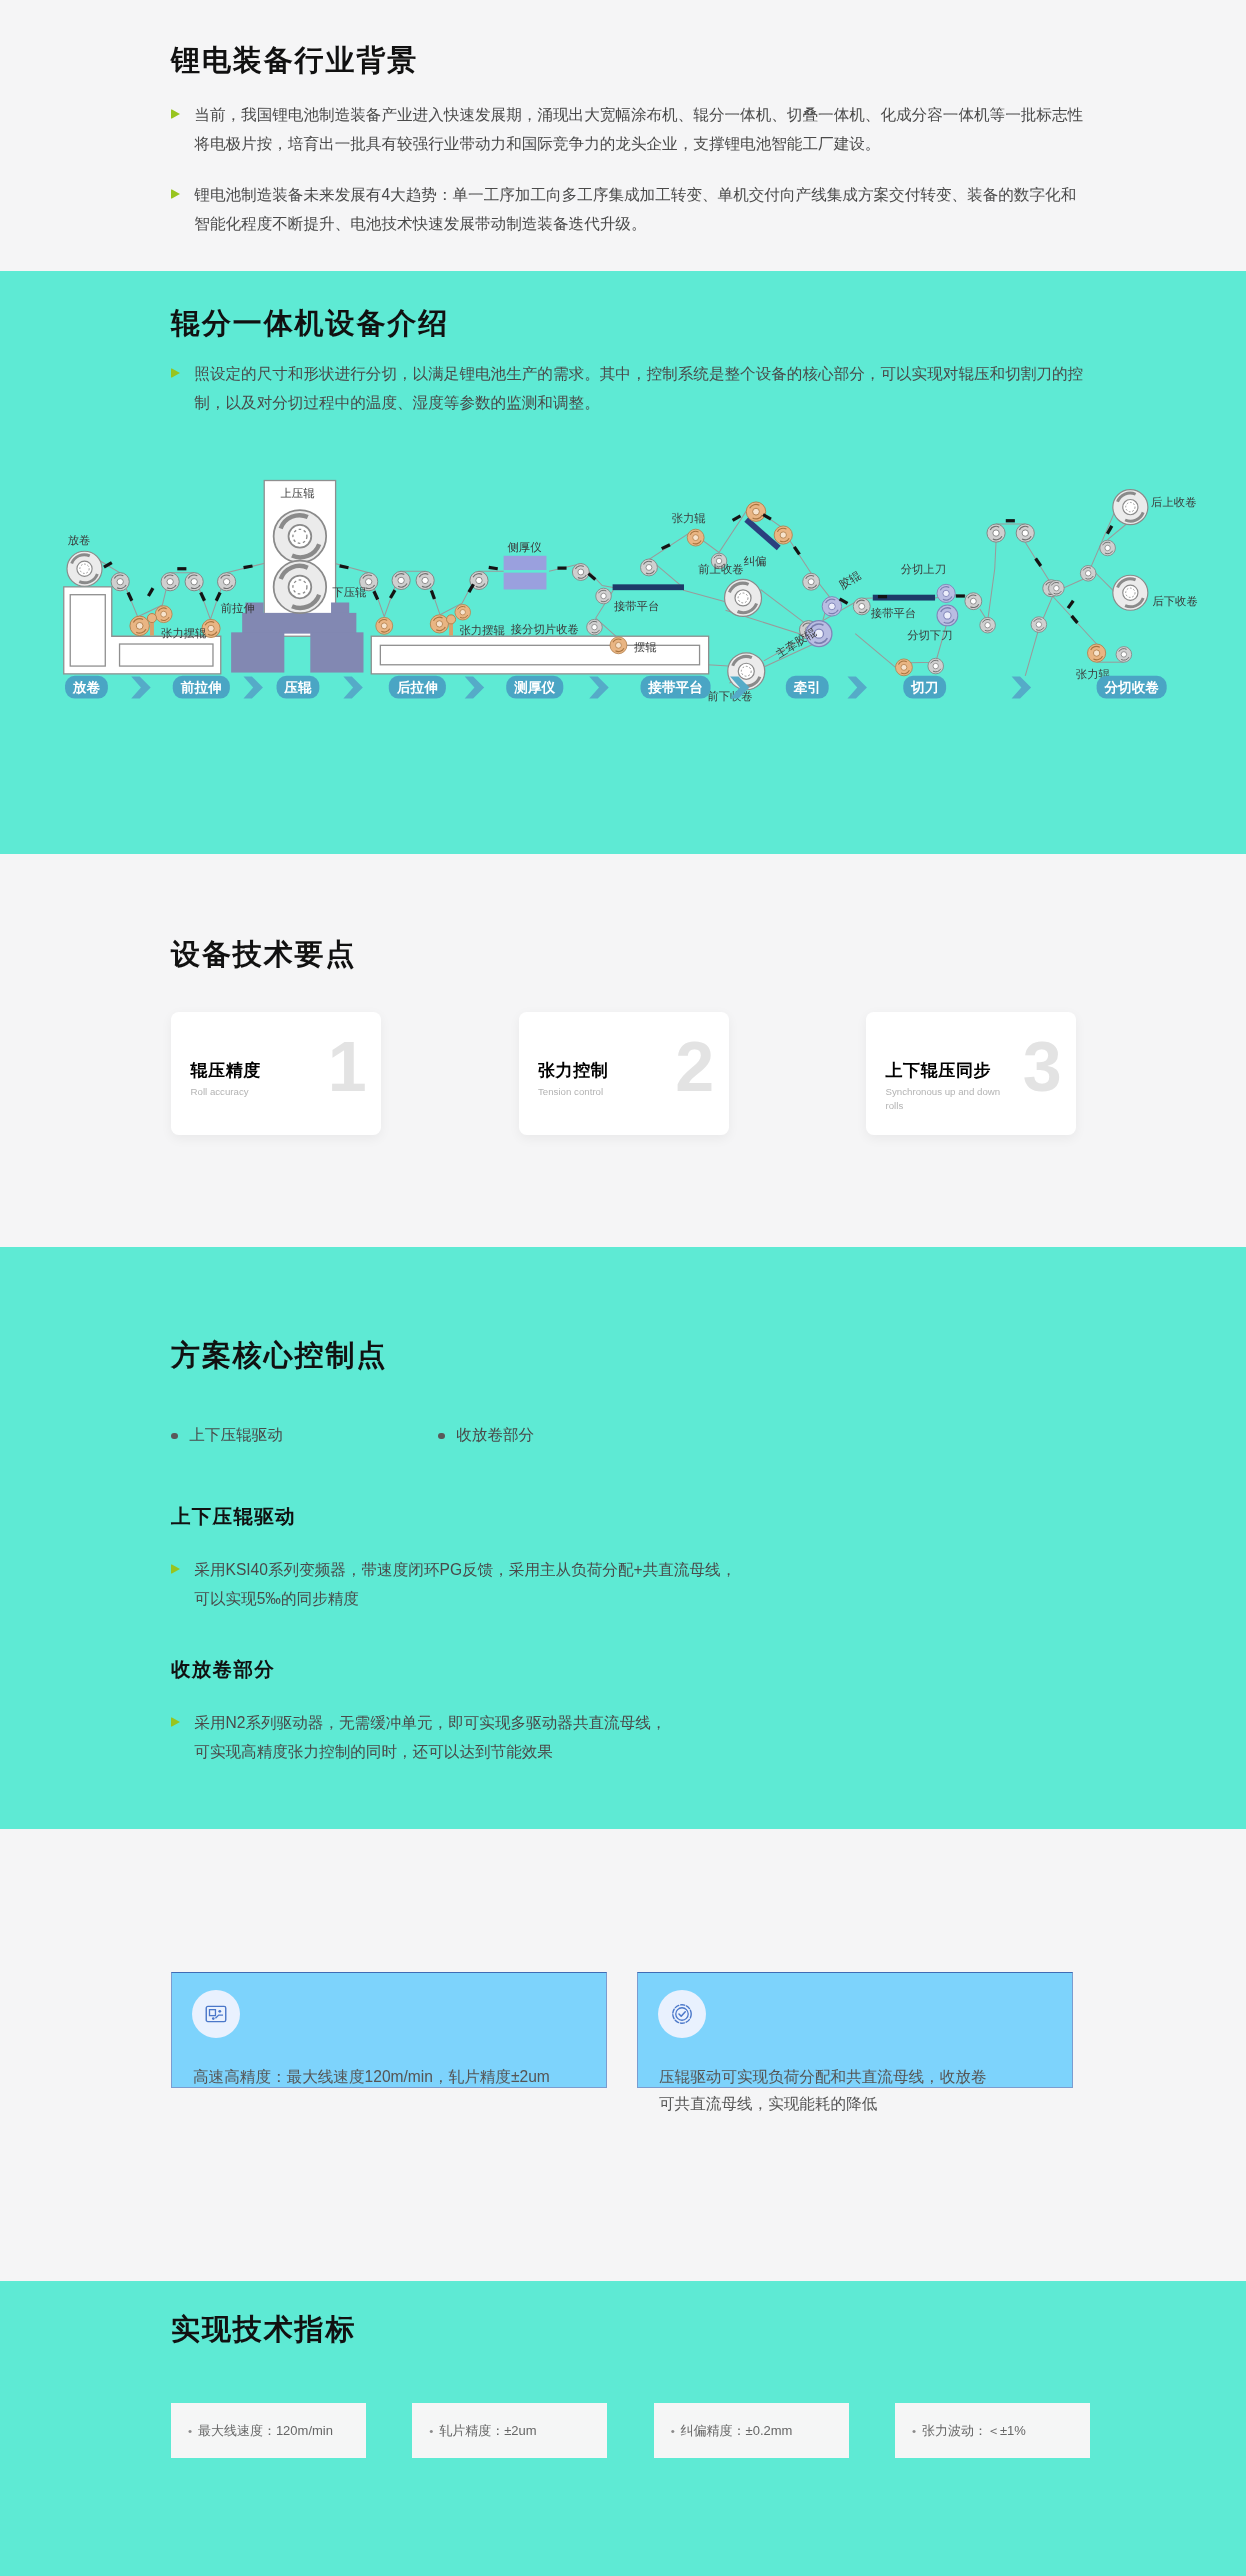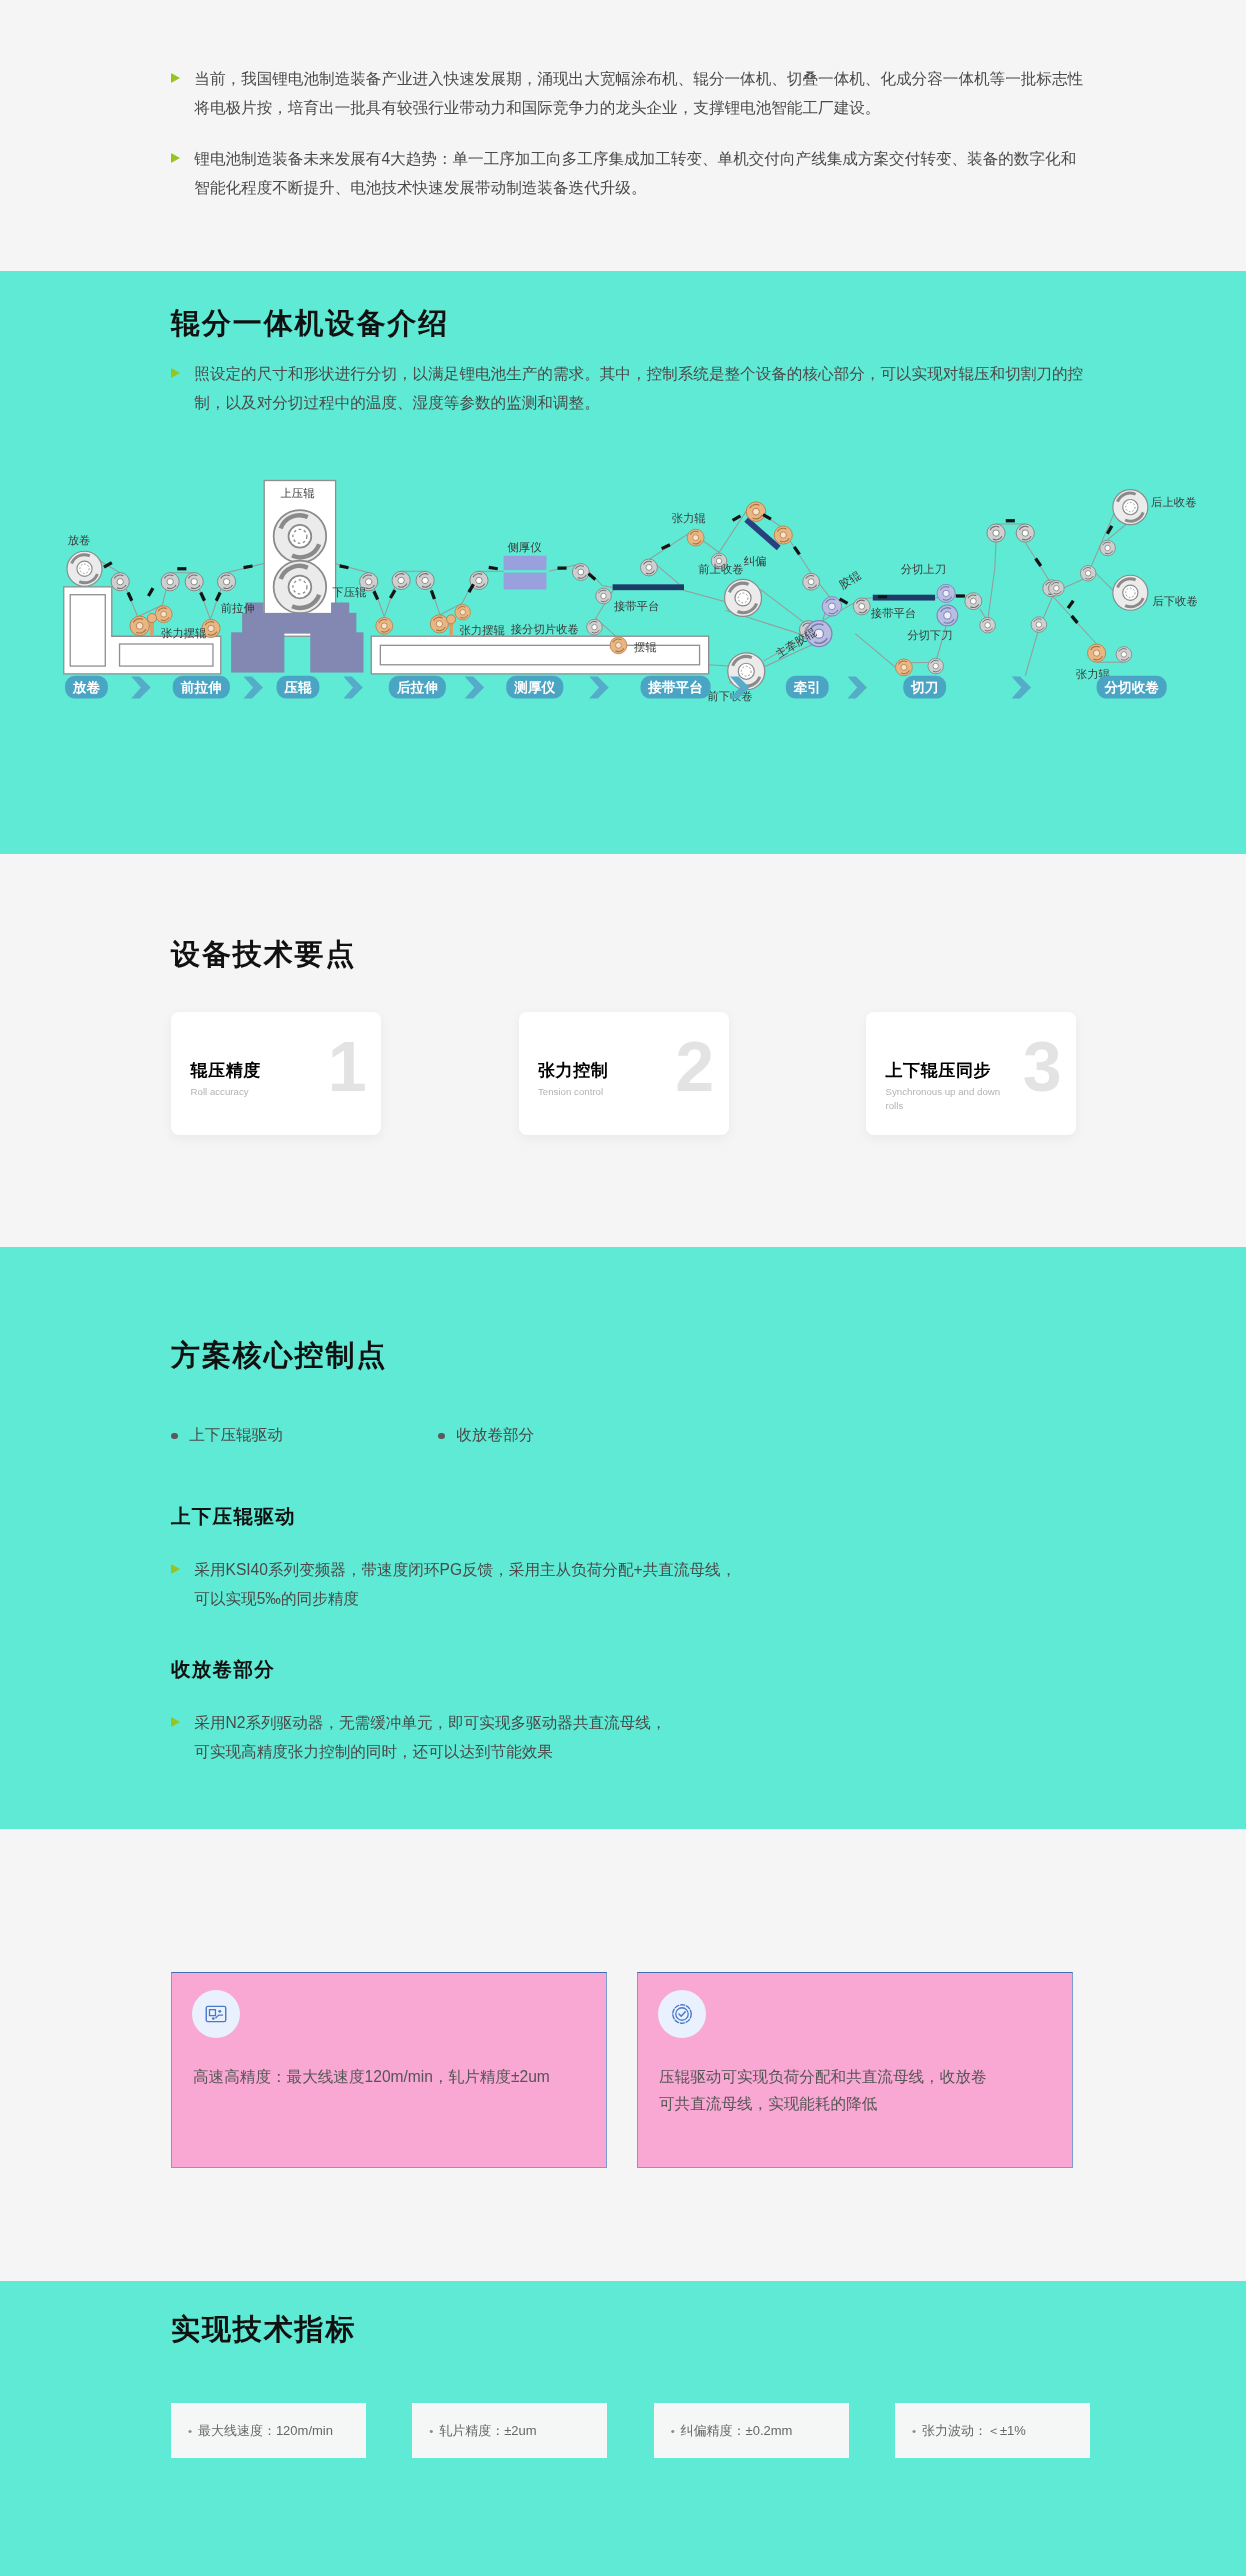--- a/index.html
+++ b/index.html
@@ -58,41 +58,42 @@
   .dot-item{display:flex;align-items:center;width:267px;}
   .dot{width:6.5px;height:6.5px;border-radius:50%;background:#5a5a5a;margin-right:11.7px;flex:0 0 auto;}
   .dot-label{font-size:15.6px;color:#4a4a4a;}
   .sub-head{font-size:19.5px;font-weight:700;color:#111;letter-spacing:1.3px;margin:0;}
   .sub1{margin-top:57px;}
   .sub2{margin-top:43px;}
   .sub-bullet{margin-top:25px;margin-bottom:0;}
   
   .val-cards{display:flex;gap:30px;margin-top:82px;width:905px;}
   .val-card{
-    position:relative;width:436px;height:196px;background:#f9a8d4;box-sizing:border-box;
+    position:relative;width:436px;height:116px;background:#7dd3fc;box-sizing:border-box;
     border:0.6px solid #7b9cd0;border-top:1.9px solid #3f6cb5;
   }
   .icon-circle{
     position:absolute;left:19.5px;top:17px;width:48px;height:48px;border-radius:50%;
     background:#e9f1fe;display:flex;align-items:center;justify-content:center;
   }
   .val-text{position:absolute;left:21px;top:90px;font-size:15.6px;color:#555;line-height:27px;}
   
   .ind-cards{display:flex;justify-content:space-between;width:919px;margin-top:56px;}
   .ind-card{
     width:195px;height:55px;background:#f5f6f6;box-sizing:border-box;
     display:flex;align-items:center;padding-left:17px;
   }
   .ind-dot{color:#8a8a8a;font-size:11.7px;margin-right:5.8px;}
   .ind-text{font-size:13px;color:#666;}
 </style>
 </head>
 <body>
 
 <section id="sec1" class="gray">
+  <h2 class="sec-title">锂电装备行业背景</h2>
   <div class="bullets">
     <div class="bullet-row">
       <span class="tri"></span>
       <div class="btext">
         <div>当前，我国锂电池制造装备产业进入快速发展期，涌现出大宽幅涂布机、辊分一体机、切叠一体机、化成分容一体机等一批标志性</div>
         <div>将电极片按，培育出一批具有较强行业带动力和国际竞争力的龙头企业，支撑锂电池智能工厂建设。</div>
       </div>
     </div>
     <div class="bullet-row">
       <span class="tri"></span>

